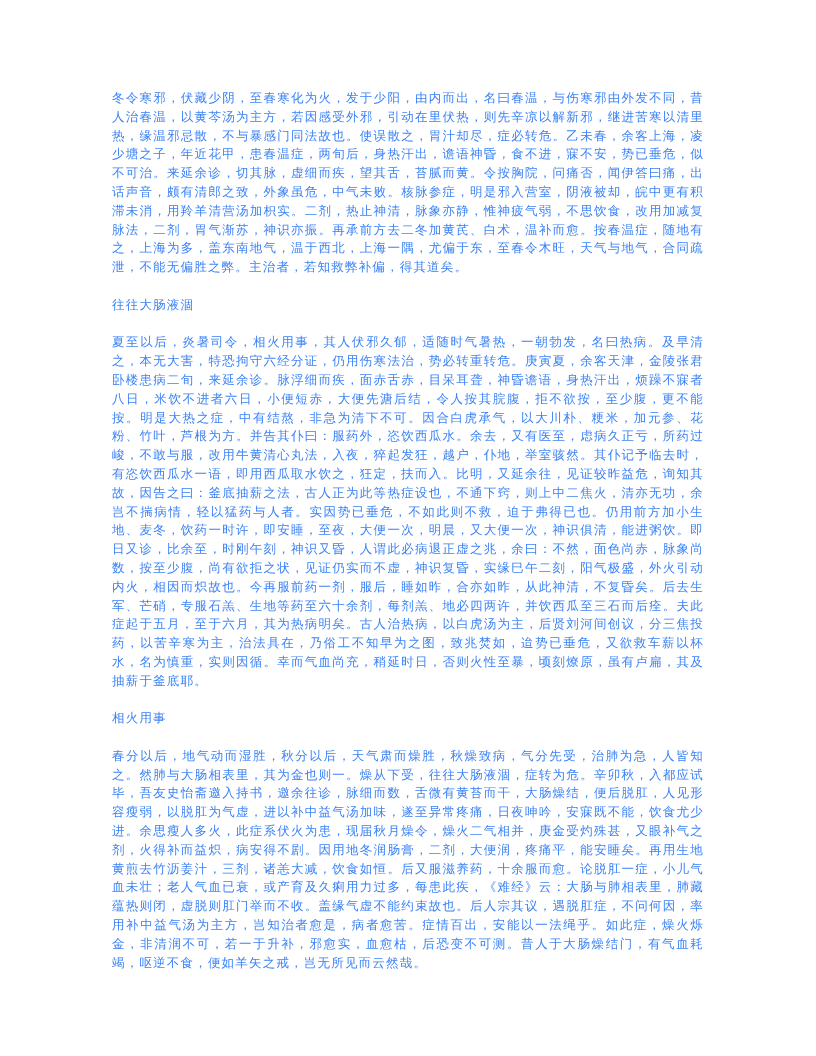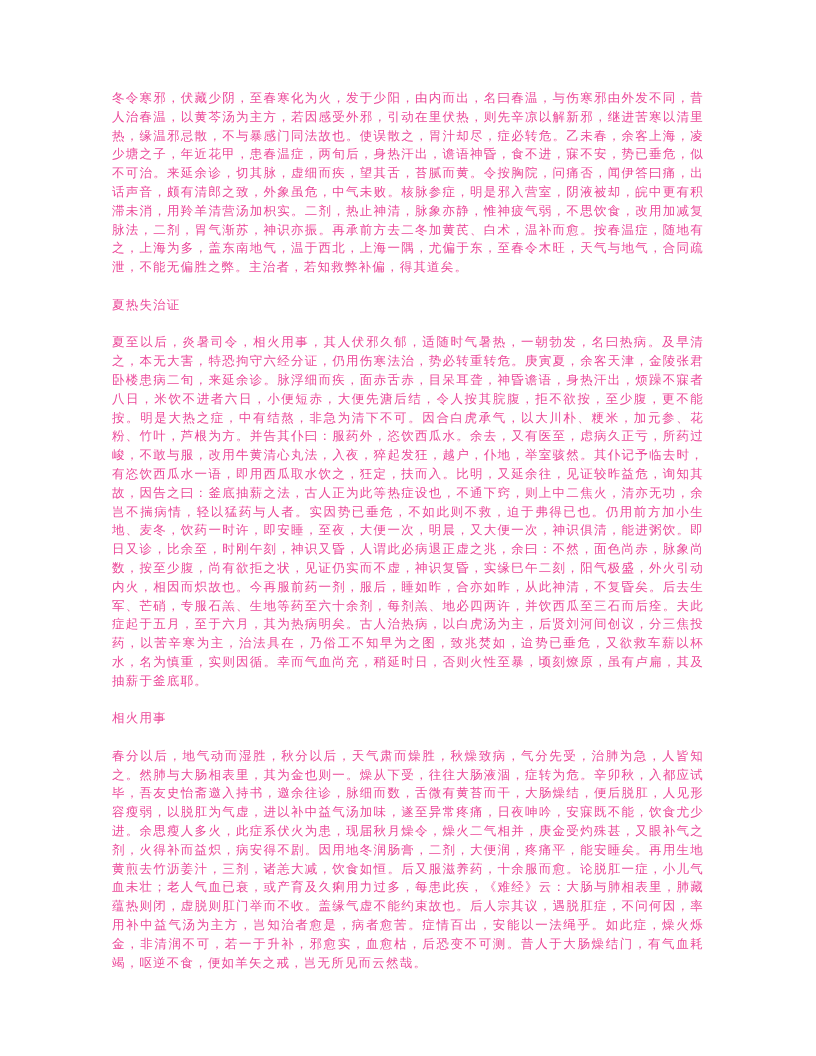--- a/index.html
+++ b/index.html
@@ -11,21 +11,21 @@
   body {
     width: 816px;
     height: 1056px;
     overflow: hidden;
   }
   .page {
     width: 816px;
     height: 976px;
     padding: 89px 112px 0 112px;
     background: #ffffff;
-    color: #ec4899;
+    color: #3b82f6;
     font-family: Liberation Sans, sans-serif;
   }
   .body-text {
     font-size: 12.5px;
     line-height: 18.8px;
     letter-spacing: 1.2px;
     text-align: justify;
     text-justify: inter-ideograph;
     margin: 0;
   }
@@ -37,21 +37,21 @@
     margin: 18.8px 0 18.8px 0;
   }
 </style>
 </head>
 <body>
 
 <div class="page">
 
   <p class="body-text">冬令寒邪，伏藏少阴，至春寒化为火，发于少阳，由内而出，名曰春温，与伤寒邪由外发不同，昔人治春温，以黄芩汤为主方，若因感受外邪，引动在里伏热，则先辛凉以解新邪，继进苦寒以清里热，缘温邪忌散，不与暴感门同法故也。使误散之，胃汁却尽，症必转危。乙未春，余客上海，凌少塘之子，年近花甲，患春温症，两旬后，身热汗出，谵语神昏，食不进，寐不安，势已垂危，似不可治。来延余诊，切其脉，虚细而疾，望其舌，苔腻而黄。令按胸院，问痛否，闻伊答曰痛，出话声音，颇有清郎之致，外象虽危，中气未败。核脉参症，明是邪入营室，阴液被却，皖中更有积滞未消，用羚羊清营汤加枳实。二剂，热止神清，脉象亦静，惟神疲气弱，不思饮食，改用加减复脉法，二剂，胃气渐苏，神识亦振。再承前方去二冬加黄芪、白术，温补而愈。按春温症，随地有之，上海为多，盖东南地气，温于西北，上海一隅，尤偏于东，至春令木旺，天气与地气，合同疏泄，不能无偏胜之弊。主治者，若知救弊补偏，得其道矣。</p>
 
-  <h2 class="section-heading">夏热失治证</h2>
+  <h2 class="section-heading">往往大肠液涸</h2>
 
   <p class="body-text">夏至以后，炎暑司令，相火用事，其人伏邪久郁，适随时气暑热，一朝勃发，名曰热病。及早清之，本无大害，特恐拘守六经分证，仍用伤寒法治，势必转重转危。庚寅夏，余客天津，金陵张君卧楼患病二旬，来延余诊。脉浮细而疾，面赤舌赤，目呆耳聋，神昏谵语，身热汗出，烦躁不寐者八日，米饮不进者六日，小便短赤，大便先溏后结，令人按其脘腹，拒不欲按，至少腹，更不能按。明是大热之症，中有结熬，非急为清下不可。因合白虎承气，以大川朴、粳米，加元参、花粉、竹叶，芦根为方。并告其仆曰：服药外，恣饮西瓜水。余去，又有医至，虑病久正亏，所药过峻，不敢与服，改用牛黄清心丸法，入夜，猝起发狂，越户，仆地，举室骇然。其仆记予临去时，有恣饮西瓜水一语，即用西瓜取水饮之，狂定，扶而入。比明，又延余往，见证较昨益危，询知其故，因告之曰：釜底抽薪之法，古人正为此等热症设也，不通下窍，则上中二焦火，清亦无功，余岂不揣病情，轻以猛药与人者。实因势已垂危，不如此则不救，迫于弗得已也。仍用前方加小生地、麦冬，饮药一时许，即安睡，至夜，大便一次，明晨，又大便一次，神识俱清，能进粥饮。即日又诊，比余至，时刚午刻，神识又昏，人谓此必病退正虚之兆，余曰：不然，面色尚赤，脉象尚数，按至少腹，尚有欲拒之状，见证仍实而不虚，神识复昏，实缘巳午二刻，阳气极盛，外火引动内火，相因而炽故也。今再服前药一剂，服后，睡如昨，合亦如昨，从此神清，不复昏矣。后去生军、芒硝，专服石羔、生地等药至六十余剂，每剂羔、地必四两许，并饮西瓜至三石而后痊。夫此症起于五月，至于六月，其为热病明矣。古人治热病，以白虎汤为主，后贤刘河间创议，分三焦投药，以苦辛寒为主，治法具在，乃俗工不知早为之图，致兆焚如，迨势已垂危，又欲救车薪以杯水，名为慎重，实则因循。幸而气血尚充，稍延时日，否则火性至暴，顷刻燎原，虽有卢扁，其及抽薪于釜底耶。</p>
 
   <h2 class="section-heading">相火用事</h2>
 
   <p class="body-text">春分以后，地气动而湿胜，秋分以后，天气肃而燥胜，秋燥致病，气分先受，治肺为急，人皆知之。然肺与大肠相表里，其为金也则一。燥从下受，往往大肠液涸，症转为危。辛卯秋，入都应试毕，吾友史怡斋邀入持书，邀余往诊，脉细而数，舌微有黄苔而干，大肠燥结，便后脱肛，人见形容瘦弱，以脱肛为气虚，进以补中益气汤加味，遂至异常疼痛，日夜呻吟，安寐既不能，饮食尤少进。余思瘦人多火，此症系伏火为患，现届秋月燥令，燥火二气相并，庚金受灼殊甚，又眼补气之剂，火得补而益炽，病安得不剧。因用地冬润肠膏，二剂，大便润，疼痛平，能安睡矣。再用生地黄煎去竹沥姜汁，三剂，诸恙大减，饮食如恒。后又服滋养药，十余服而愈。论脱肛一症，小儿气血未壮；老人气血已衰，或产育及久痢用力过多，每患此疾，《难经》云：大肠与肺相表里，肺藏蕴热则闭，虚脱则肛门举而不收。盖缘气虚不能约束故也。后人宗其议，遇脱肛症，不问何因，率用补中益气汤为主方，岂知治者愈是，病者愈苦。症情百出，安能以一法绳乎。如此症，燥火烁金，非清润不可，若一于升补，邪愈实，血愈枯，后恐变不可测。昔人于大肠燥结门，有气血耗竭，呕逆不食，便如羊矢之戒，岂无所见而云然哉。</p>
 
 </div>
 
 </body></html>

